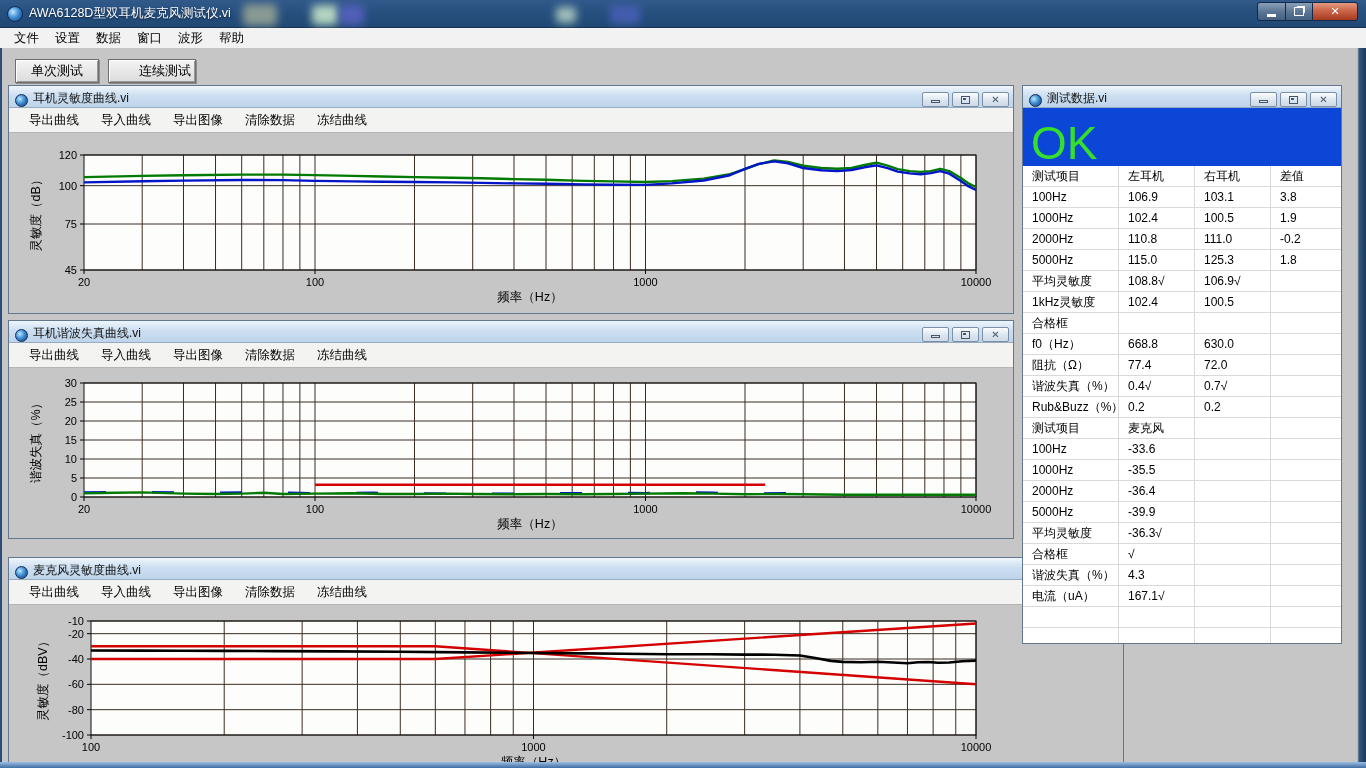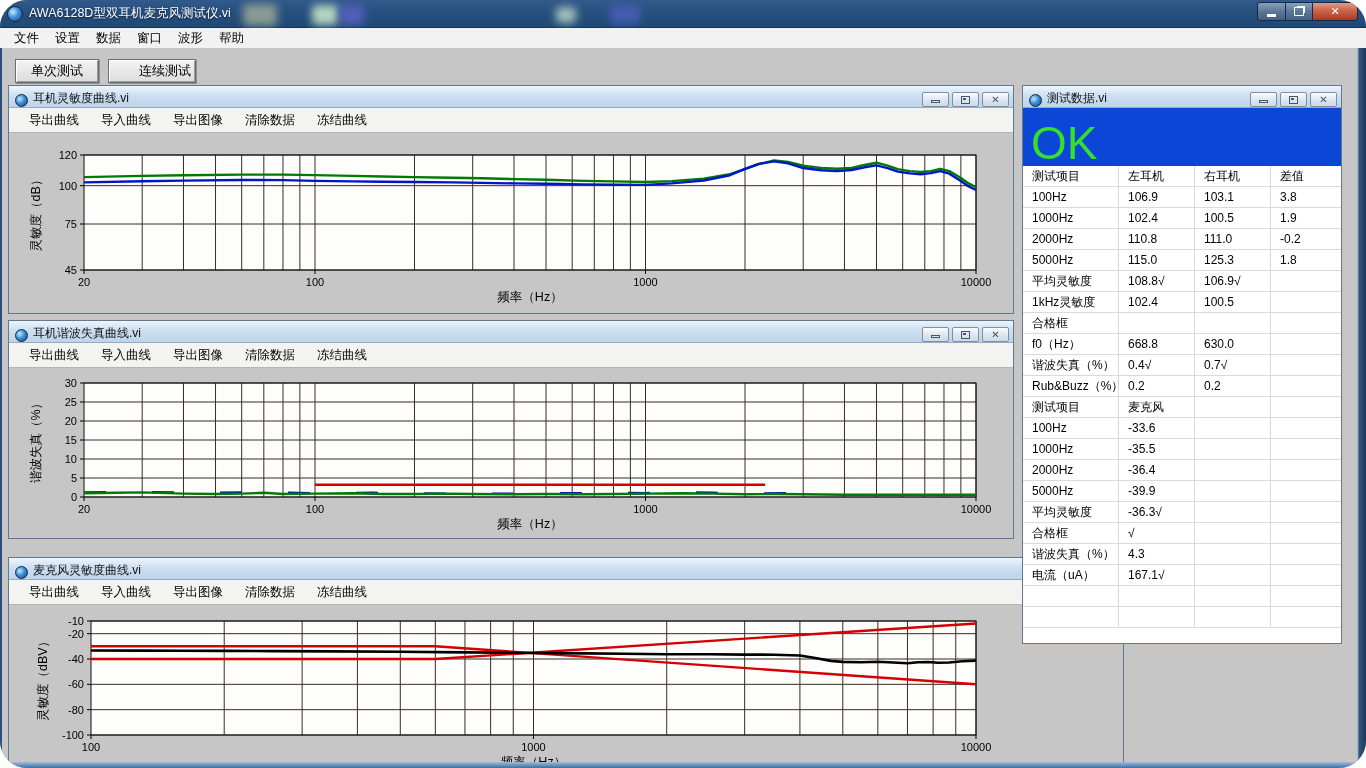--- a/index.html
+++ b/index.html
@@ -1,17 +1,17 @@
 <!DOCTYPE html>
 <html><head>
 <meta charset="utf-8">
 <style>
   html,body{margin:0;padding:0;}
   .screen{position:relative;width:1366px;height:768px;overflow:hidden;
-    background:#a3a3a3;font-family:"Liberation Sans","DejaVu Sans",sans-serif;border-radius:27px;
+    background:#a3a3a3;font-family:"Liberation Sans","DejaVu Sans",sans-serif;
     -webkit-font-smoothing:antialiased;}
   
   .main-titlebar{position:absolute;left:0;top:0;width:1366px;height:28px;
     background:linear-gradient(#31598a,#27507f 45%,#1f4874);display:flex;align-items:center;
     border-bottom:1px solid #16304f;box-sizing:border-box;}
   .main-titlebar .blob{position:absolute;filter:blur(4px);border-radius:4px;opacity:.85;}
   .b1{left:243px;top:4px;width:34px;height:22px;background:#9aa896;}
   .b2{left:312px;top:5px;width:26px;height:20px;background:#cdeccb;}
   .b3{left:340px;top:5px;width:24px;height:20px;background:#5a62c4;}
   .b4{left:556px;top:7px;width:20px;height:16px;background:#b7d3c4;}
@@ -432,20 +432,26 @@
             <div class="tcell"></div>
             <div class="tcell"></div>
           </div>
           <div class="trow">
             <div class="tcell">f0（Hz）</div>
             <div class="tcell">668.8</div>
             <div class="tcell">630.0</div>
             <div class="tcell"></div>
           </div>
           <div class="trow">
+            <div class="tcell">阻抗（Ω）</div>
+            <div class="tcell">77.4</div>
+            <div class="tcell">72.0</div>
+            <div class="tcell"></div>
+          </div>
+          <div class="trow">
             <div class="tcell">谐波失真（%）</div>
             <div class="tcell">0.4√</div>
             <div class="tcell">0.7√</div>
             <div class="tcell"></div>
           </div>
           <div class="trow">
             <div class="tcell">Rub&amp;Buzz（%）</div>
             <div class="tcell">0.2</div>
             <div class="tcell">0.2</div>
             <div class="tcell"></div>

